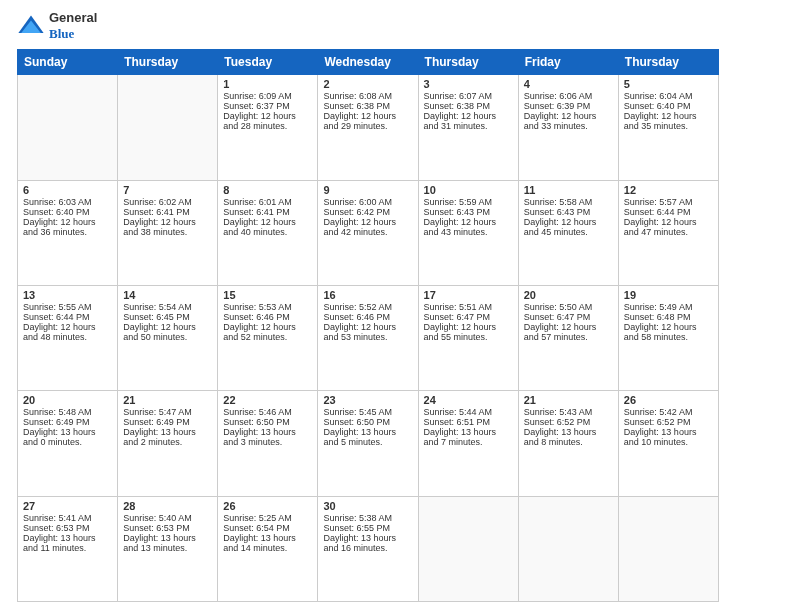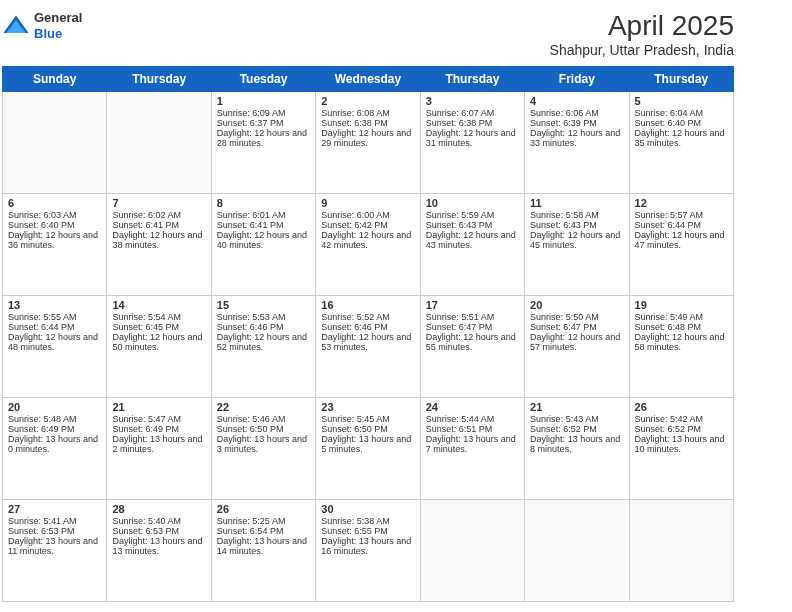--- a/index.html
+++ b/index.html
@@ -6,42 +6,42 @@
     body {
       width: 792px;
       height: 612px;
       font-family: Arial, sans-serif;
       background: #fff;
       overflow: hidden;
     }
     .page {
       width: 736px;
       height: 612px;
-      padding: 10px 2px;
+      padding: 10px 17px;
       display: flex;
       flex-direction: column;
     }
     .header {
       display: flex;
       justify-content: space-between;
       align-items: flex-start;
       margin-bottom: 8px;
     }
     .logo {
       display: flex;
       align-items: center;
       gap: 4px;
     }
     .logo-text {
       font-size: 13px;
       font-weight: bold;
       line-height: 1.2;
     }
     .logo-text .general { color: #333; }
-    .logo-text .blue { color: #1565c0; }
+    .logo-text .blue { color: #1565c0; font-family: Liberation Serif, serif; }
     .logo-icon {
       width: 28px;
       height: 28px;
     }
     .title-block {
       text-align: right;
     }
     .main-title {
       font-size: 28px;
       font-weight: normal;
@@ -52,21 +52,21 @@
       color: #333;
     }
     .calendar-table {
       width: 100%;
       border-collapse: collapse;
       flex: 1;
     }
     .calendar-table th {
       background: #1565c0;
       color: #fff;
-      text-align: center;
+      text-align: left;
       padding: 5px 6px;
       font-size: 12px;
       font-weight: bold;
       border: 1px solid #1565c0;
     }
     .calendar-table td {
       border: 1px solid #ccc;
       vertical-align: top;
       padding: 3px 5px;
       font-size: 9px;
@@ -92,24 +92,20 @@
     <div class="logo">
       <svg class="logo-icon" viewBox="0 0 40 40">
         <polygon points="20,5 38,30 2,30" fill="#1565c0"></polygon>
         <polygon points="20,12 34,30 6,30" fill="#42a5f5"></polygon>
       </svg>
       <div class="logo-text">
         <div class="general">General</div>
         <div class="blue">Blue</div>
       </div>
     </div>
-    <div class="title-block">
-      <div class="main-title">April 2025</div>
-      <div class="subtitle">Shahpur, Uttar Pradesh, India</div>
-    </div>
   </div>
 
   <table class="calendar-table">
     <thead>
       <tr>
       <th>Sunday</th>
           <th>Thursday</th>
           <th>Tuesday</th>
           <th>Wednesday</th>
           <th>Thursday</th>

